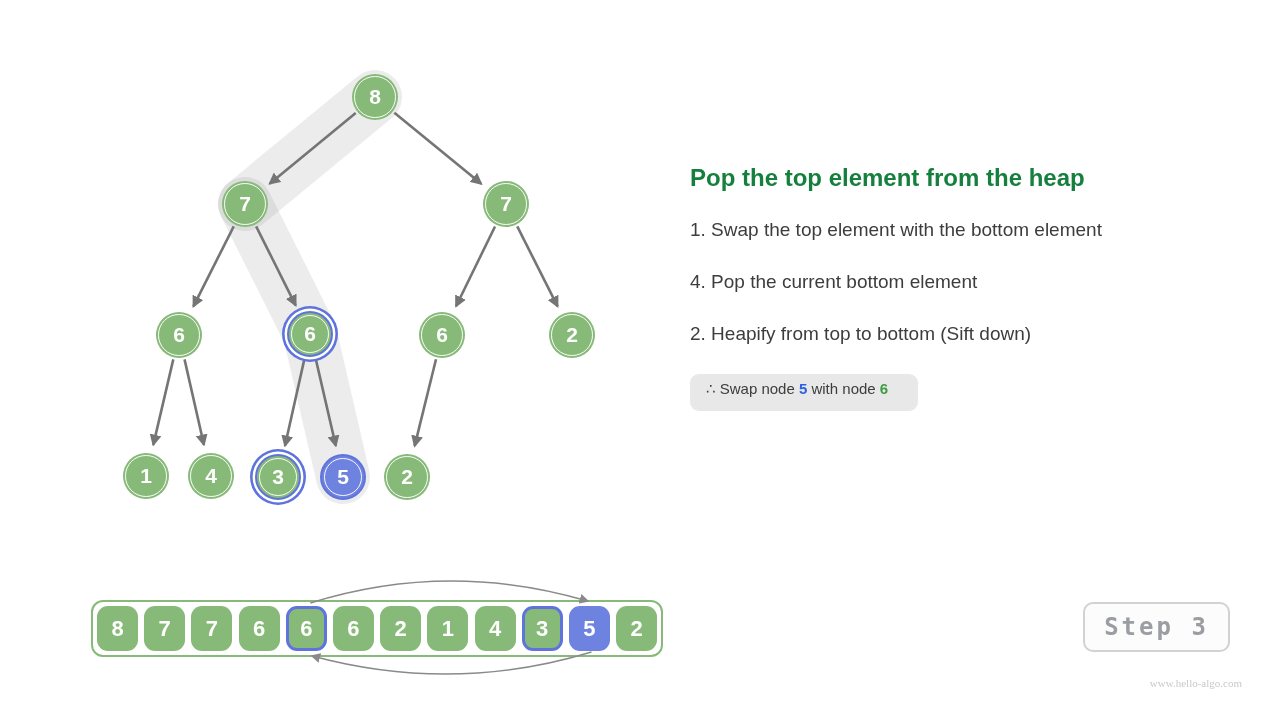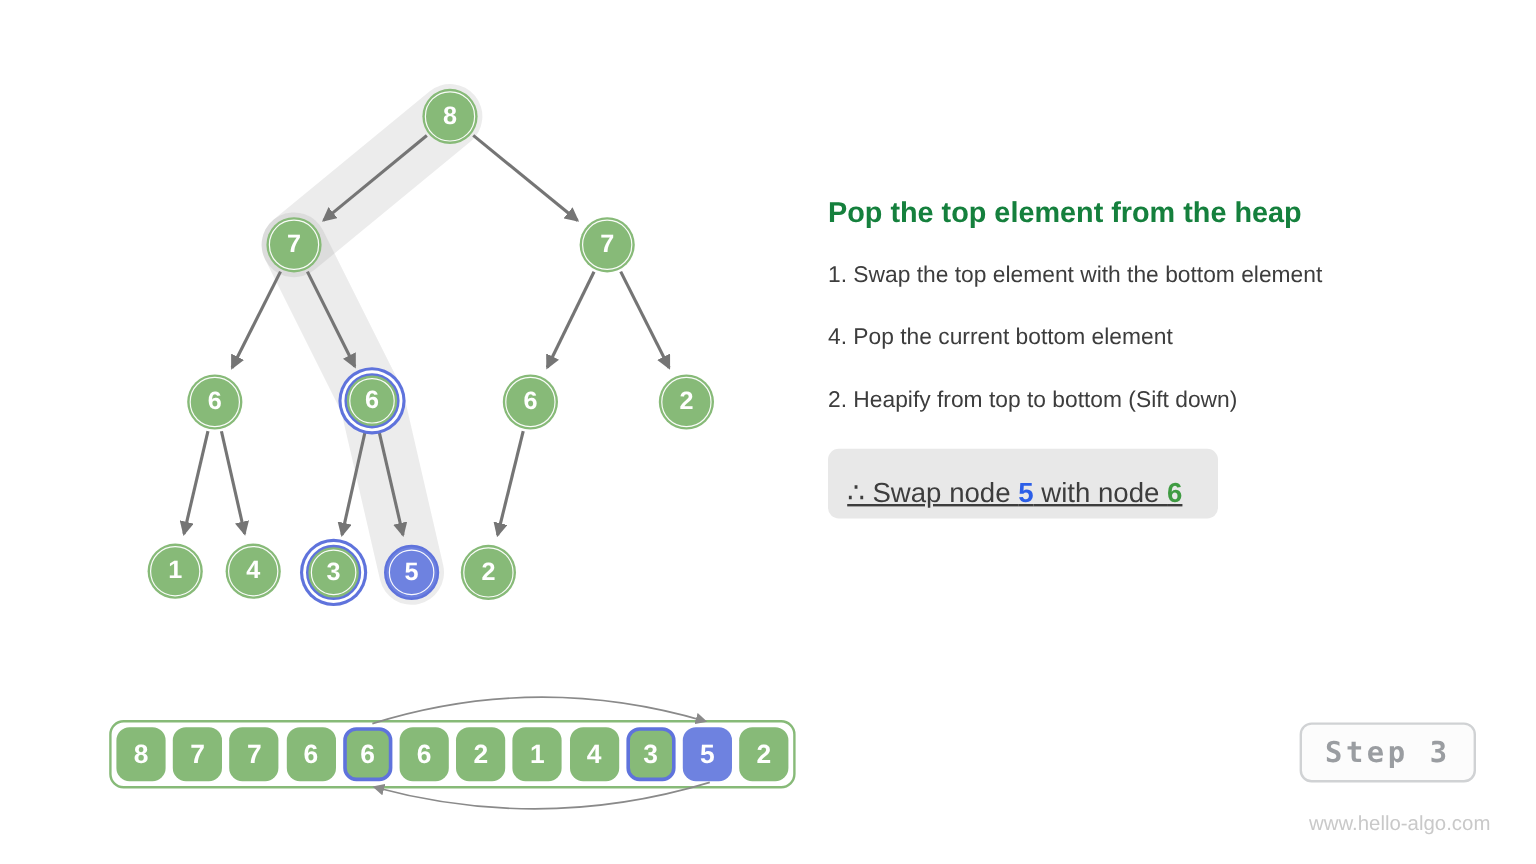--- a/index.html
+++ b/index.html
@@ -29,31 +29,31 @@
         color:#fff;font-weight:bold;font-size:22px;}
   .cell.selected{border:3.4px solid var(--blue-border);}
   .cell.blue{background:var(--blue);}
 
   
   .panel{position:absolute;left:690px;top:165px;width:560px;color:var(--panel-text);z-index:2;}
   .panel-title{font-size:24px;font-weight:bold;color:#15803d;line-height:26px;margin:0 0 27px 0;}
   .step-line{font-size:19px;line-height:24px;margin:0 0 28px 0;}
   .because-line{font-size:21px;line-height:24px;margin:0 0 11px 16px;}
   .therefore-box{display:inline-block;background:var(--box-bg);border-radius:9px;
-        padding:24px 30px 10px 16px;font-size:23px;line-height:24px;text-decoration:underline;}
+        padding:3px 30px 10px 16px;font-size:15px;line-height:24px;}
   .num-green{color:var(--text-green);font-weight:bold;}
   .num-blue{color:var(--text-blue);font-weight:bold;}
 
   
   .step-badge{position:absolute;left:1083px;top:602px;width:147px;height:50px;box-sizing:border-box;
         border:2px solid var(--step-border);border-radius:10px;background:#fcfcfc;
         color:var(--step-text);font-family:"DejaVu Sans Mono",monospace;font-weight:bold;
         font-size:24px;letter-spacing:3px;display:flex;align-items:center;justify-content:center;z-index:2;}
-  .watermark{position:absolute;right:38px;top:677px;font-family:Liberation Sans, sans-serif;
-        font-size:17px;color:var(--watermark);z-index:2;}
+  .watermark{position:absolute;right:38px;top:677px;font-family:Liberation Serif, serif;
+        font-size:11px;color:var(--watermark);z-index:2;}
 </style>
 </head>
 <body>
 
 <div class="stage">
 
   <svg id="svg-back" class="layer" width="1280" height="720">
       <defs>
         <marker id="arw" viewBox="0 0 10 10" refX="8.5" refY="5" markerWidth="4.6" markerHeight="4.6" orient="auto">
           <path d="M0 0 L10 5 L0 10 z" fill="#757575"></path>

